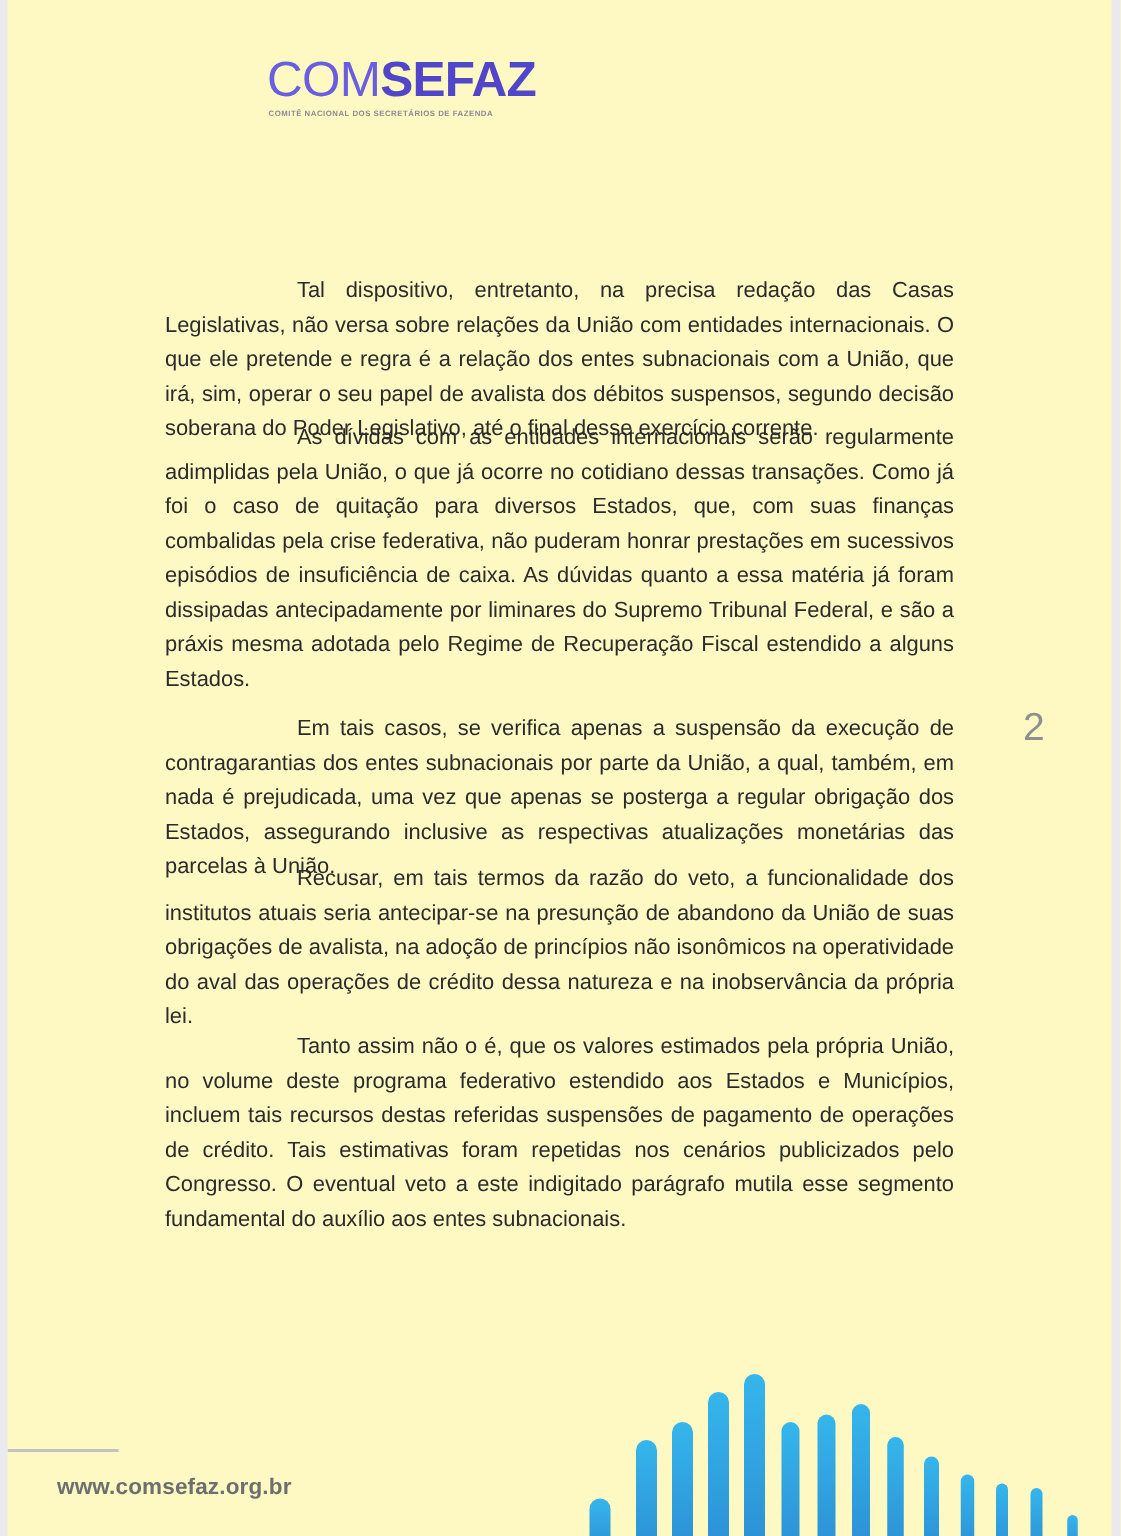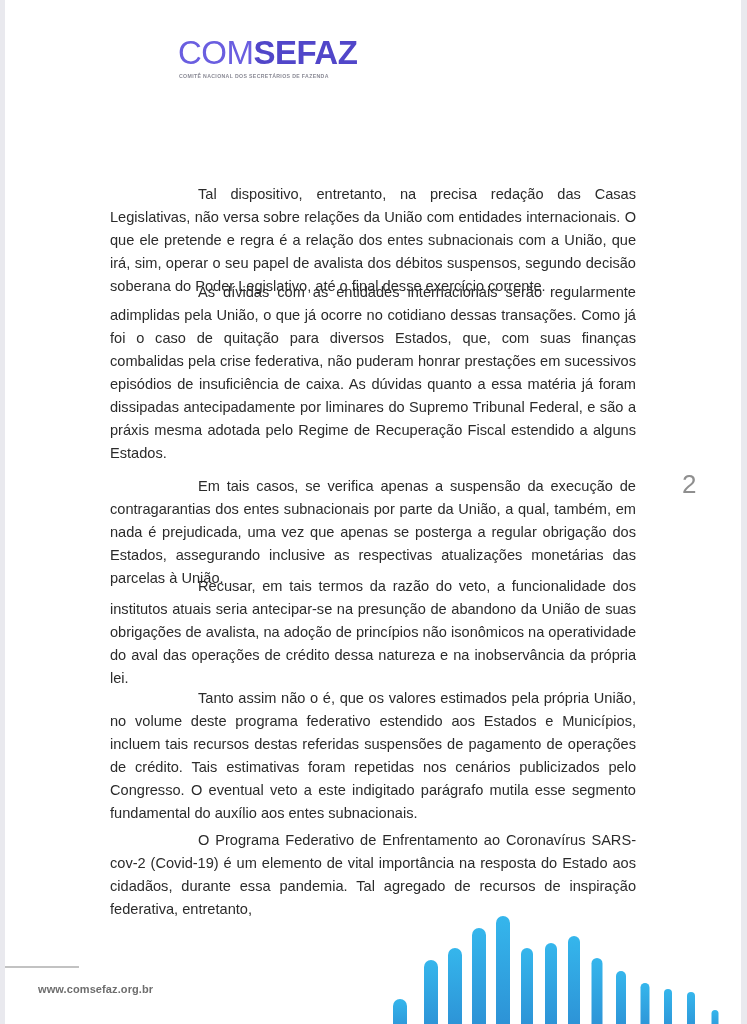--- a/index.html
+++ b/index.html
@@ -3,21 +3,21 @@
   <meta charset="utf-8">
   <style>
     html, body { margin: 0; padding: 0; }
     body {
       width: 747px; height: 1024px; overflow: hidden; position: relative;
       background: #e9e9ee;
       font-family: "Liberation Sans", sans-serif;
     }
     .page {
       position: absolute; left: 5px; top: 0; width: 736px; height: 1024px;
-      background: #ffffff; overflow: hidden;
+      background: #fef9c3; overflow: hidden;
     }
     
     .logo { position: absolute; left: 106px; top: 26px; width: 240px; height: 72px; }
     .logo-mark { position: absolute; left: 0; top: 0; width: 64px; height: 72px; }
     .logo-word {
       position: absolute; left: 67px; top: 10px; font-size: 33px; color: #5a4fd0;
       letter-spacing: -0.5px; line-height: 1; white-space: nowrap;
     }
     .logo-word .light { font-weight: 400; color: #6a5ee0; }
     .logo-word .bold { font-weight: 700; color: #5146c9; }
@@ -37,21 +37,21 @@
       font-style: italic; font-size: 14.6px; line-height: 23px; color: #2b2b2b;
       text-align: justify;
     }
     .page-number {
       position: absolute; left: 677px; top: 469px; font-size: 26px; color: #8f8f8f;
       font-weight: 300;
     }
     
     .footer-rule { position: absolute; left: 0; top: 966px; width: 74px; height: 2px; background: #c2c2c2; }
     .footer-url {
-      position: absolute; left: 33px; top: 983px; font-size: 11px; font-weight: 700;
+      position: absolute; left: 33px; top: 983px; font-size: 15px; font-weight: 700;
       color: #6e6e6e; letter-spacing: 0.1px;
     }
     .footer-bars { position: absolute; left: 380px; top: 905px; width: 356px; height: 119px; }
   </style>
 </head>
 <body>
 
 <div class="page">
 
   <div class="logo">
@@ -95,23 +95,20 @@
   </div>
   <div class="text" style="top:575px;">
     <p class="p">Recusar, em tais termos da razão do veto, a funcionalidade dos institutos atuais seria antecipar-se na presunção de abandono da União de suas obrigações de avalista, na adoção de princípios não isonômicos na operatividade do aval das operações de crédito dessa natureza e na inobservância da própria lei.</p>
   </div>
   <div class="text" style="top:475px;">
     <p class="p">Em tais casos, se verifica apenas a suspensão da execução de contragarantias dos entes subnacionais por parte da União, a qual, também, em nada é prejudicada, uma vez que apenas se posterga a regular obrigação dos Estados, assegurando inclusive as respectivas atualizações monetárias das parcelas à União.</p>
   </div>
   <div class="text" style="top:687px;">
     <p class="p">Tanto assim não o é, que os valores estimados pela própria União, no volume deste programa federativo estendido aos Estados e Municípios, incluem tais recursos destas referidas suspensões de pagamento de operações de crédito. Tais estimativas foram repetidas nos cenários publicizados pelo Congresso. O eventual veto a este indigitado parágrafo mutila esse segmento fundamental do auxílio aos entes subnacionais.</p>
   </div>
-  <div class="text" style="top:829px;">
-    <p class="p">O Programa Federativo de Enfrentamento ao Coronavírus SARS-cov-2 (Covid-19) é um elemento de vital importância na resposta do Estado aos cidadãos, durante essa pandemia. Tal agregado de recursos de inspiração federativa, entretanto,</p>
-  </div>
 
   <div class="page-number">2</div>
 
   <div class="footer-rule"></div>
   <div class="footer-url">www.comsefaz.org.br</div>
 
   <svg class="footer-bars" viewBox="0 0 356 119">
     <defs>
       <linearGradient id="fg" x1="0" y1="0" x2="0" y2="1">
         <stop offset="0" stop-color="#35b6ec"></stop>

